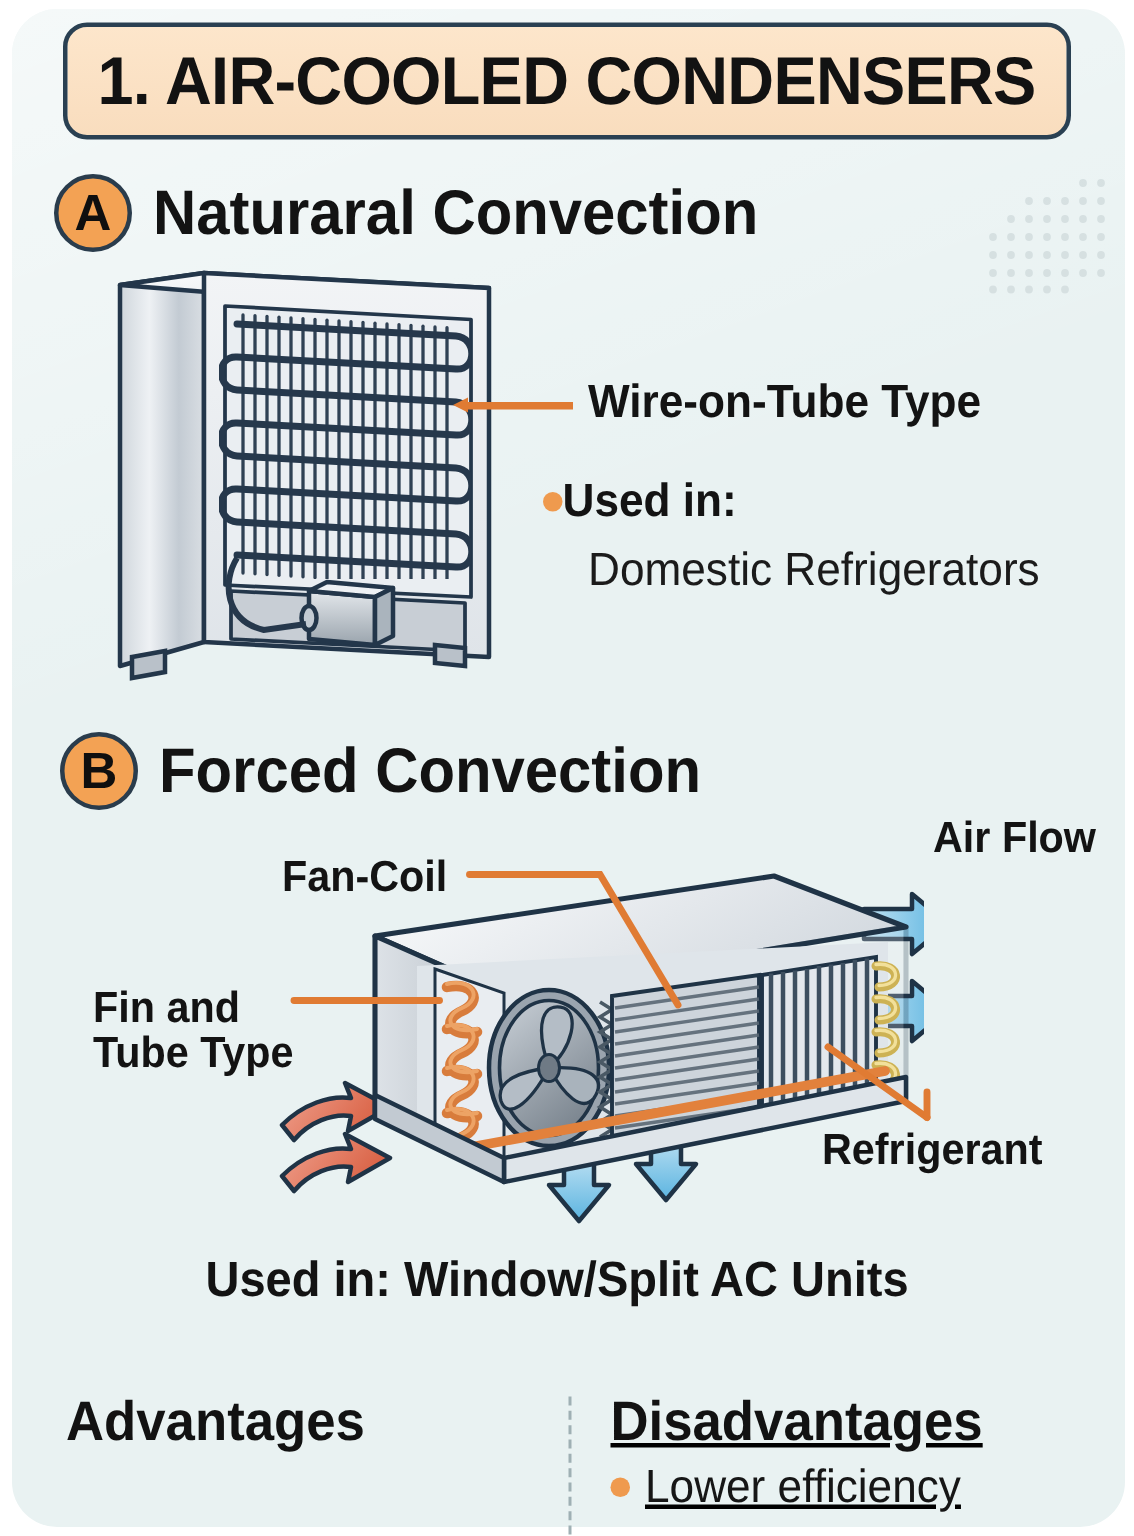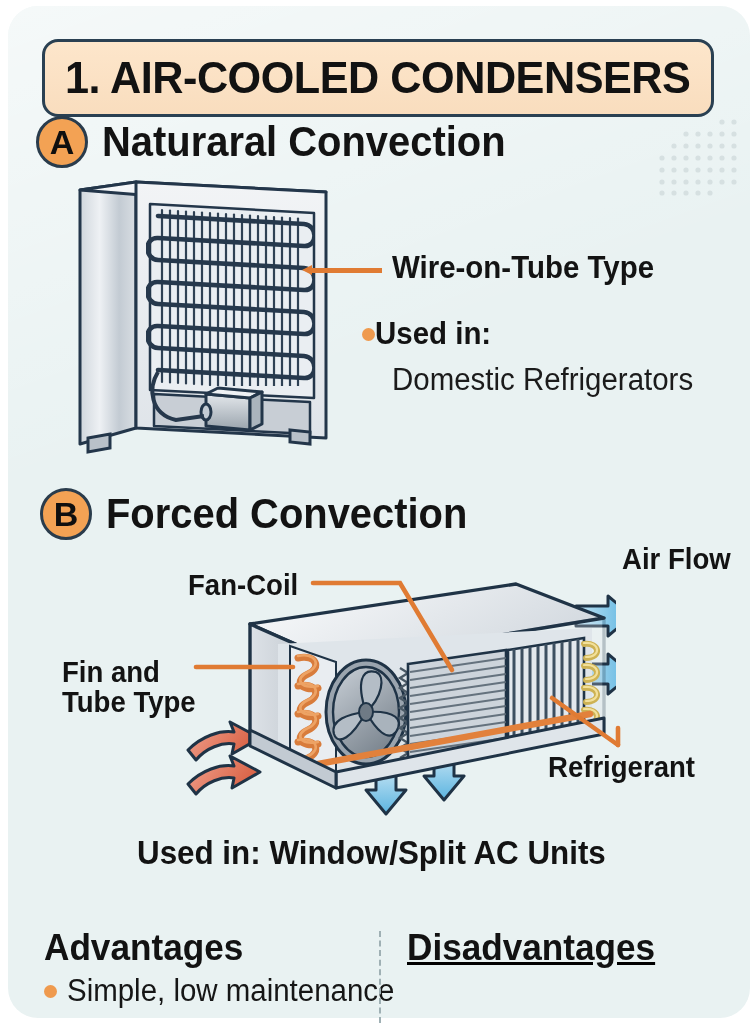--- a/index.html
+++ b/index.html
@@ -44,21 +44,20 @@
     left: 42px;
     top: 15px;
     width: 672px;
     height: 78px;
     background: linear-gradient(180deg,#fde6cb 0%, #f9ddbe 100%);
     border: 3px solid #2a4052;
     border-radius: 16px;
     display: flex;
     align-items: center;
     justify-content: center;
-    margin-top: 24px;
   }
   .title-text {
     font-family: "Liberation Sans Narrow", "Liberation Sans", sans-serif;
     font-weight: 700;
     font-size: 45px;
     letter-spacing: -0.5px;
     color: #121212;
     white-space: nowrap;
     transform: scaleX(0.96);
   }
@@ -549,24 +548,24 @@
     <span>Tube Type</span>
   </div>
 
   <div class="label-bold" id="lbl-refrig">Refrigerant</div>
 
   <div class="label-bold" id="lbl-usedin2">Used in: Window/Split AC Units</div>
 
   <div class="adv-wrap">
     <div class="adv-col">
       <div class="adv-head">Advantages</div>
-      <div class="adv-item">
-        <span class="adv-dot"></span>
-        <span class="adv-text">Simple, low maintenance</span>
-      </div>
     </div>
     <div class="adv-divider"></div>
     <div class="adv-col right">
       <div class="adv-head">Disadvantages</div>
+      <div class="adv-item">
+        <span class="adv-dot"></span>
+        <span class="adv-text">Lower efficiency</span>
+      </div>
     </div>
   </div>
 
 </div>
 
 </body></html>

